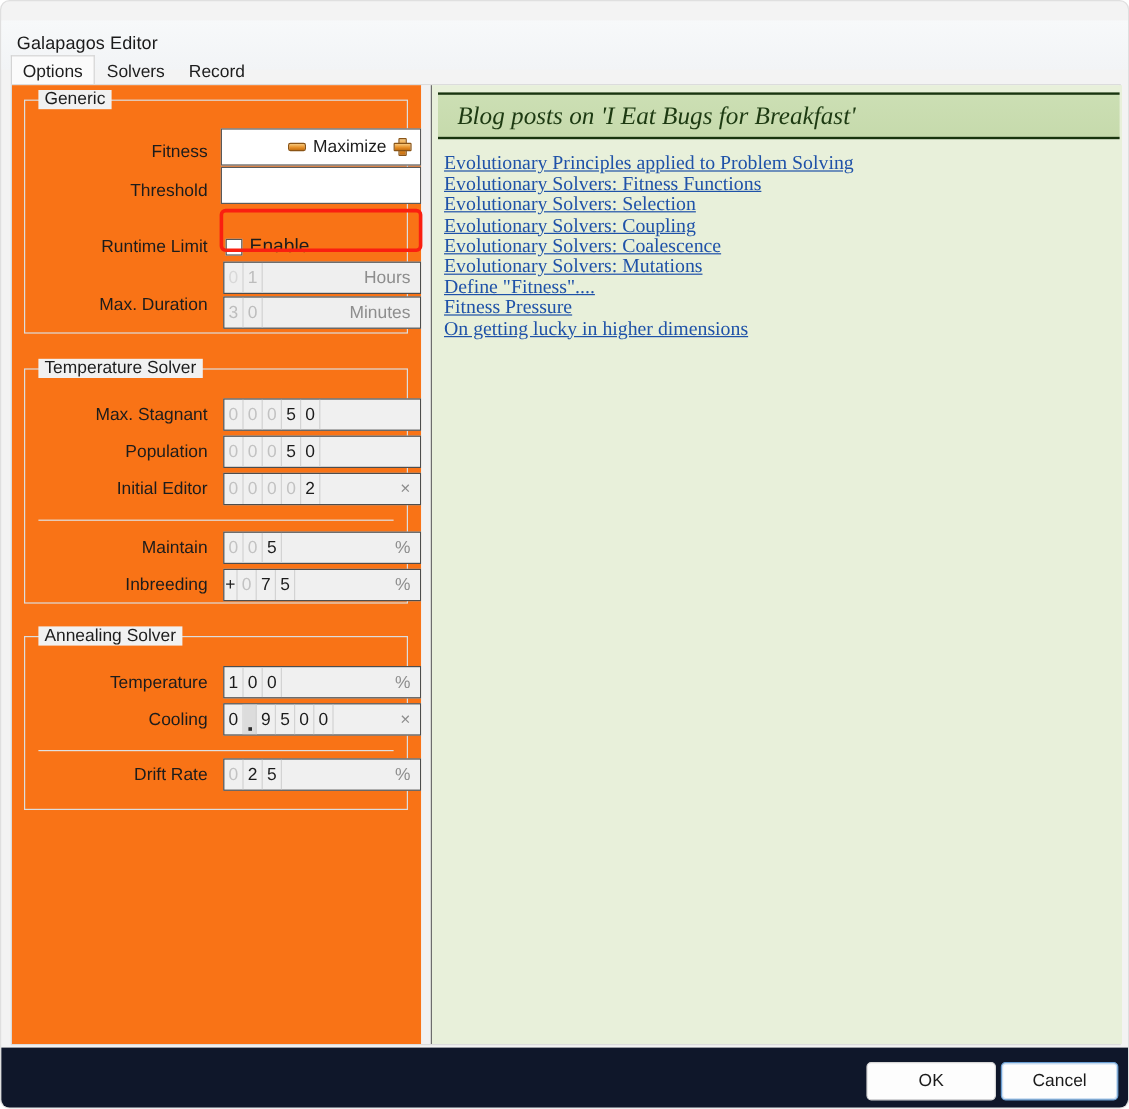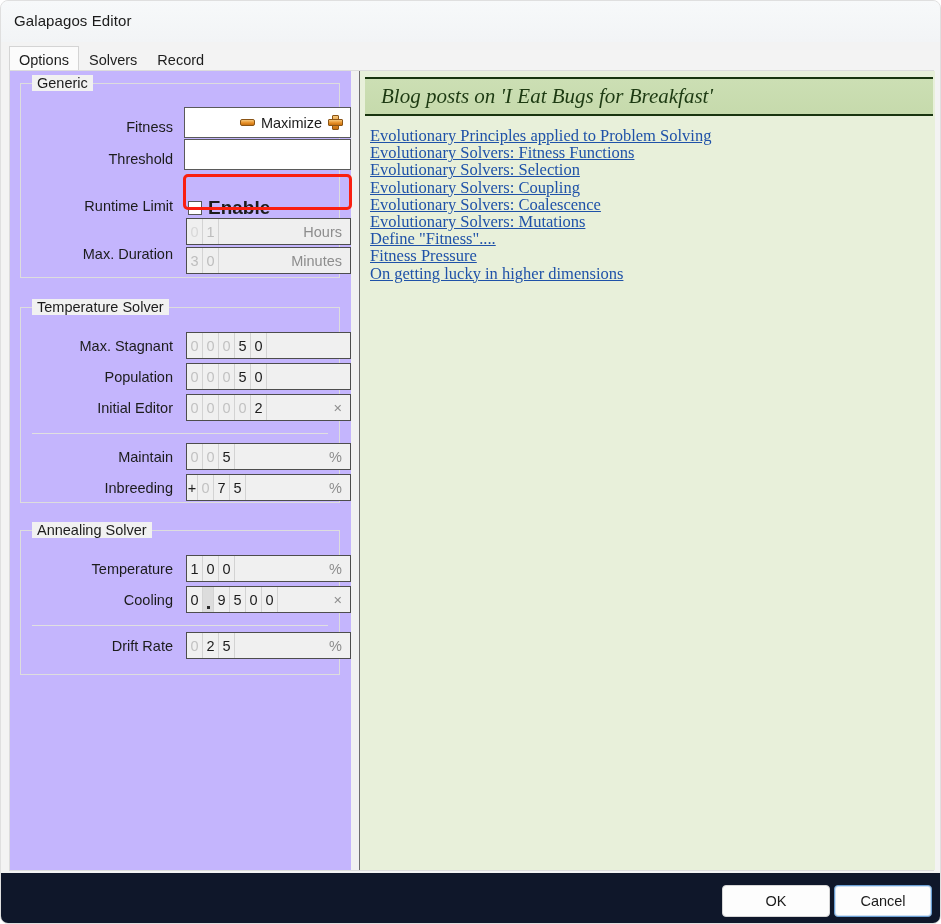--- a/index.html
+++ b/index.html
@@ -15,21 +15,21 @@
     position: relative;
     width: 941px; height: 924px;
     background: #f3f3f3;
     border-radius: 8px;
     border: 1px solid #dfdfdf;
     overflow: hidden;
   }
 
   
   #titlebar {
-    position: absolute; left: 0; top: 0;
+    position: absolute; left: 0; top: 16px;
     width: 941px; height: 41px;
     background: linear-gradient(to bottom, #f7f9fa 0%, #f2f4f6 100%);
     border-bottom: 0px solid transparent;
   }
   #titlebar .title {
     position: absolute; left: 13px; top: 11px;
     font-size: 15px; color: #1b1b1b;
     letter-spacing: .1px;
     white-space: nowrap;
   }
@@ -62,21 +62,21 @@
     position: absolute; left: 8px; top: 69px;
     width: 925px; height: 801px;
     background: #f1f1f1;
     border: 1px solid #dcdcdc;
   }
 
   
   #left-col {
     position: absolute; left: 0px; top: 0px;
     width: 341px; height: 799px;
-    background: #c4b5fd;
+    background: #f97316;
   }
 
   .groupbox {
     position: absolute;
     border: 1px solid #dddddd;
     background: transparent;
   }
   .groupbox > .gb-title {
     position: absolute;
     top: -9px; left: 11px;
@@ -177,21 +177,21 @@
 
   
   .checkrow { position: absolute; display: flex; align-items: center; }
   .checkbox-sq {
     width: 14px; height: 14px;
     border: 1px solid #575757;
     background: #ffffff;
     margin-right: 6px;
     flex: none;
   }
-  .checkrow .ck-label { font-size: 19px; color: #1c1c1c; font-weight: bold; }
+  .checkrow .ck-label { font-size: 16px; color: #1c1c1c; }
 
   
   .sep {
     position: absolute;
     height: 1px;
     background: #e0e0e0;
   }
 
   
   #highlight {

